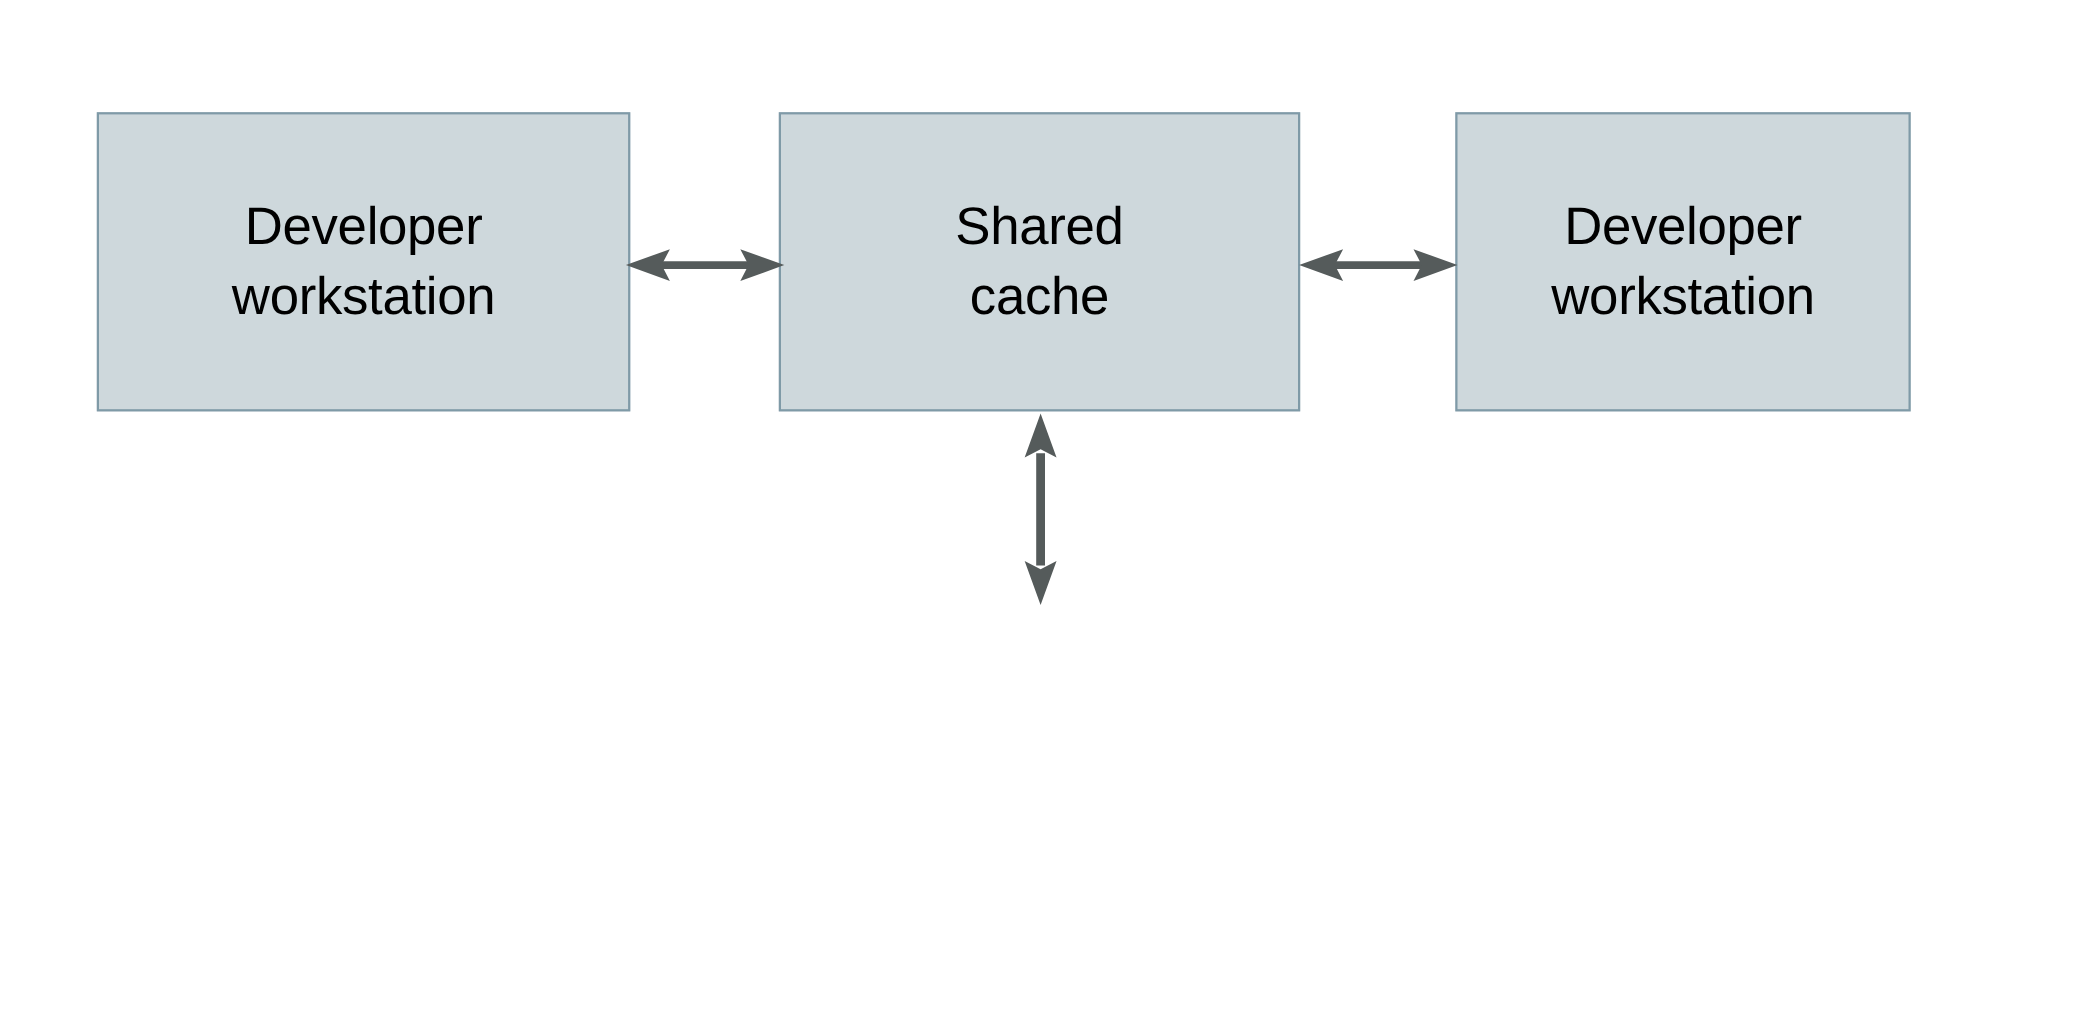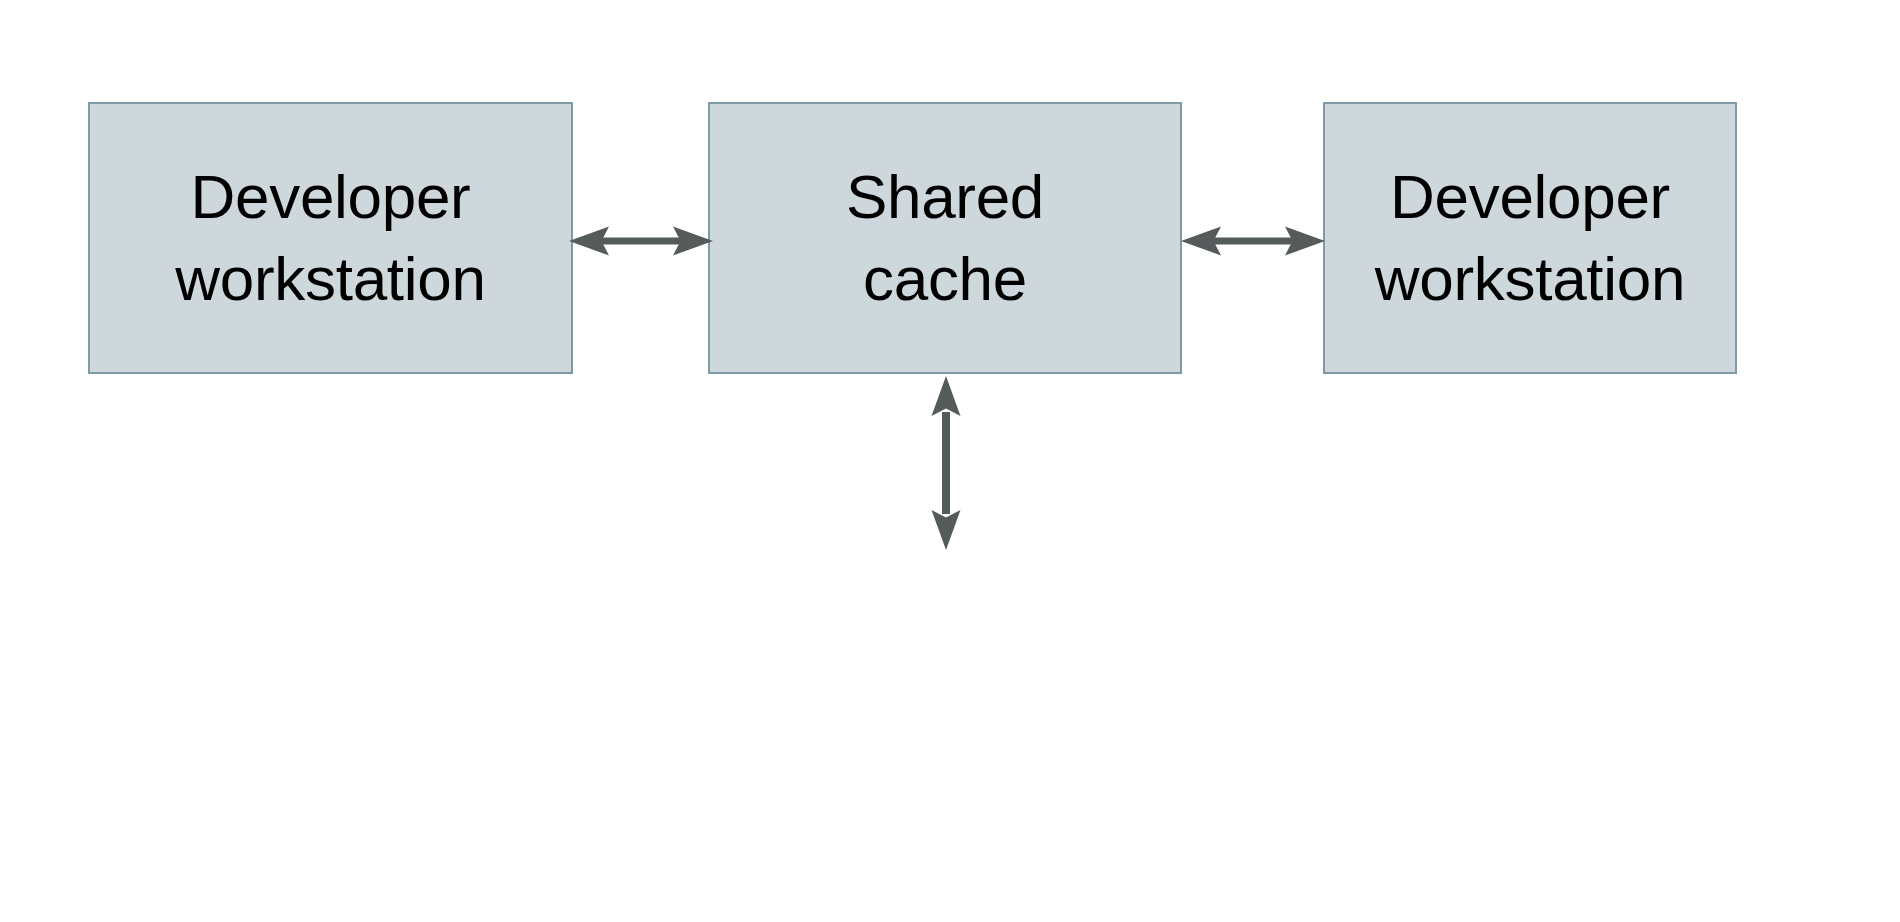--- a/index.html
+++ b/index.html
@@ -23,21 +23,21 @@
     box-sizing: border-box;
     background: #ced8dc;
     border: 2px solid #7f9aa7;
     display: flex;
     align-items: center;
     justify-content: center;
     text-align: center;
   }
   .node-label {
     font-family: "Liberation Sans", sans-serif;
-    font-size: 62px;
+    font-size: 48px;
     line-height: 1.32;
     color: #000000;
     font-weight: 400;
     letter-spacing: -0.3px;
     white-space: pre-line;
     padding: 0 6px;
   }
   #node-dev-left  { left: 88px;   top: 102px; width: 485px; height: 272px; }
   #node-cache     { left: 708px;  top: 102px; width: 474px; height: 272px; }
   #node-dev-right { left: 1323px; top: 102px; width: 414px; height: 272px; }

